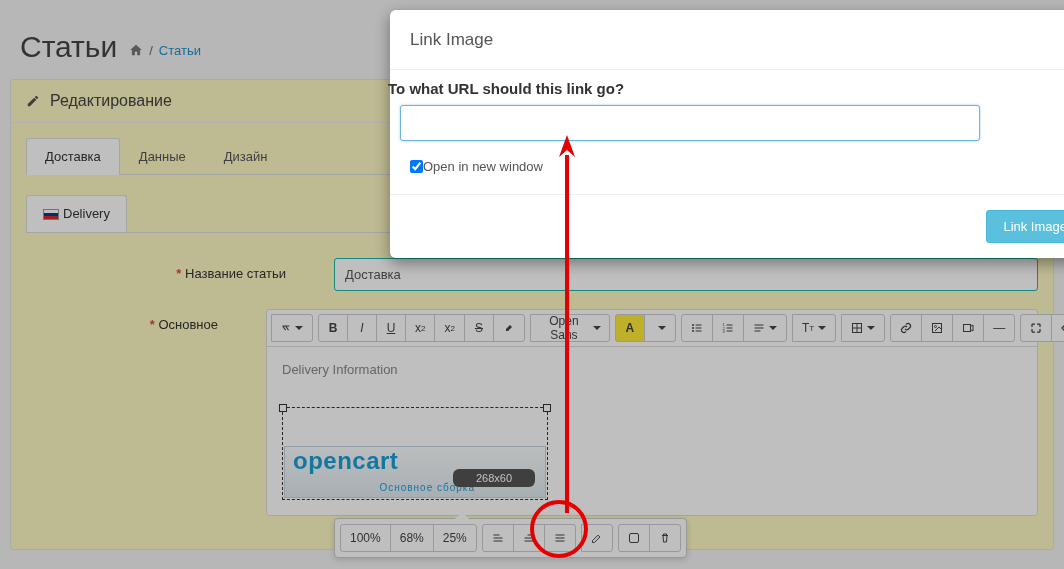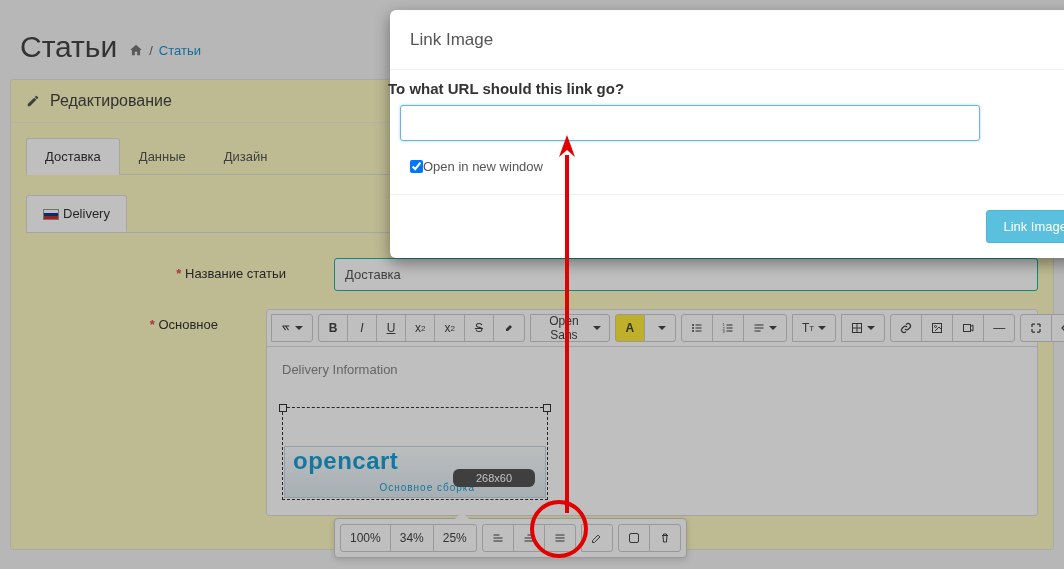--- a/index.html
+++ b/index.html
@@ -261,21 +261,21 @@
         </div>
       </div>
     </div>
 
   </div>
 </div>
 
 <div class="img-popover">
   <div class="btn-grp">
     <button class="tbtn" style="min-width:44px">100%</button>
-    <button class="tbtn" style="min-width:40px">34%</button>
+    <button class="tbtn" style="min-width:40px">68%</button>
     <button class="tbtn" style="min-width:40px">25%</button>
   </div>
   <div class="btn-grp">
     <button class="tbtn">
         <svg width="12" height="12" viewBox="0 0 24 24" fill="#444">
           <rect x="3" y="5" width="12" height="2"></rect>
           <rect x="3" y="11" width="18" height="2"></rect>
           <rect x="3" y="17" width="18" height="2"></rect>
         </svg>
       </button>

